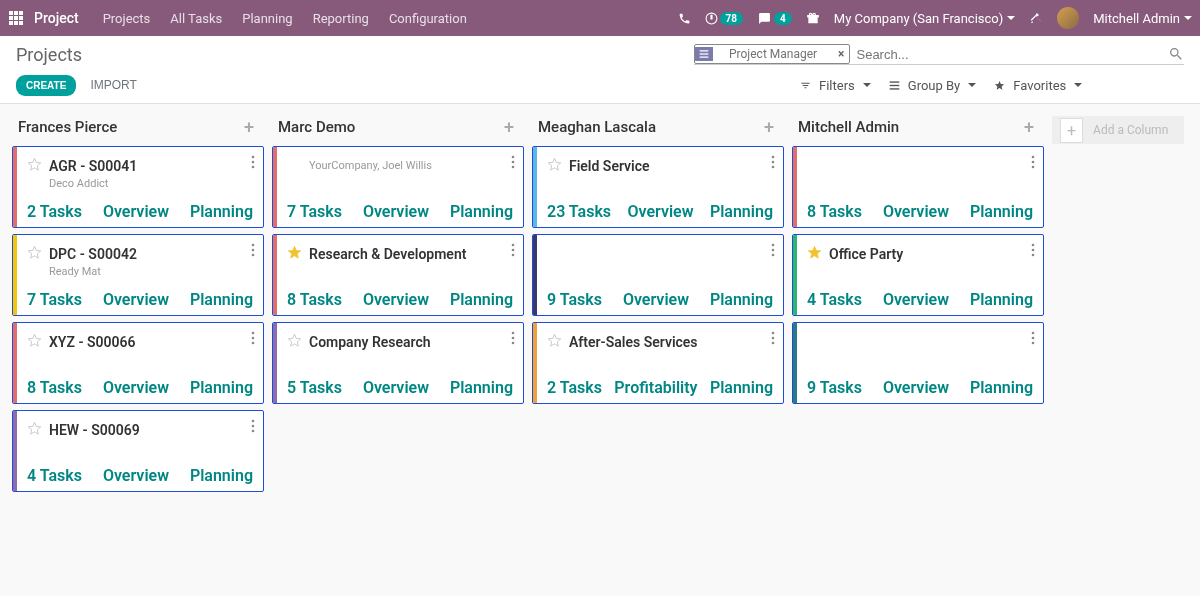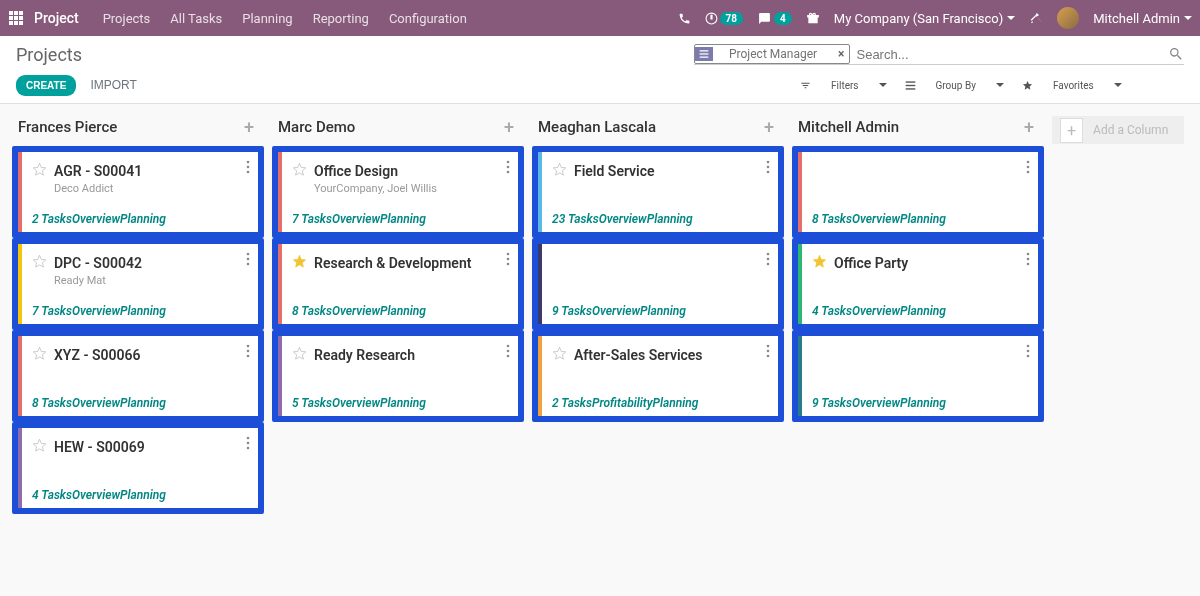--- a/index.html
+++ b/index.html
@@ -23,39 +23,39 @@
 .facet-icon { background: #7c7bad; color: #fff; padding: 2px 4px; display: flex; align-items: center; }
 .facet-icon svg { fill: #fff; }
 .facet-val { padding: 0 16px; color: #737373; }
 .facet-x { padding: 0 5px; cursor: pointer; color: #666; font-weight: bold; }
 .search-input { flex: 1; border: none; outline: none; padding: 2px 6px; font-size: 13px; }
 .search-icon { position: absolute; right: 0; fill: #888; }
 .cp-left-bot { display: flex; gap: 6px; align-items: center; }
 .btn-create { background: #00a09d; color: #fff; border: none; padding: 5px 10px; font-weight: 600; font-size: 10px; cursor: pointer; border-radius: 9px; }
 .btn-import { background: transparent; color: #6c757d; border: none; padding: 5px 8px; font-size: 12px; cursor: pointer; }
 .cp-right-bot { display: flex; gap: 18px; align-items: center; justify-self: start; margin-left: 200px; }
-.cp-drop { color: #555; font-size: 10px; display: flex; align-items: center; gap: 20px; cursor: pointer; }
+.cp-drop { color: #555; font-size: 13px; display: flex; align-items: center; gap: 8px; cursor: pointer; }
 .cp-drop svg { fill: #555; }
 .caret-dark { width: 0; height: 0; border-left: 4px solid transparent; border-right: 4px solid transparent; border-top: 4px solid #555; }
 .kanban { display: flex; gap: 0; padding: 8px 8px 20px; align-items: flex-start; }
 .kanban-col { width: 260px; padding: 0 4px; }
 .col-header { display: flex; align-items: center; padding: 6px 6px 10px; font-size: 15px; font-weight: 500; color: #333; }
 .col-add { margin-left: auto; color: #aaa; font-size: 18px; cursor: pointer; line-height: 1; padding: 0 4px; }
-.card { background: #fff; border: 6px solid #1d4ed8; border-radius: 2px; position: relative; display: flex; overflow: hidden; }
+.card { background: #fff; border: 1px solid #1d4ed8; border-radius: 2px; margin-bottom: 6px; position: relative; display: flex; overflow: hidden; }
 .card-stripe { width: 4px; flex-shrink: 0; }
 .card-body { flex: 1; padding: 10px 10px 6px 10px; min-height: 80px; display: flex; flex-direction: column; }
 .card-top { display: flex; align-items: flex-start; gap: 6px; }
 .star { width: 16px; flex-shrink: 0; }
 .star svg { width: 15px; height: 15px; }
 .star-off svg { fill: none; stroke: #bbb; stroke-width: 1.2; }
 .star-on svg { fill: #f0c330; stroke: #f0c330; }
 .card-title { font-weight: 600; font-size: 14px; color: #333; line-height: 1.3; }
 .card-sub { font-size: 11px; color: #999; margin-top: 2px; margin-left: 22px; }
 .card-menu { position: absolute; top: 8px; right: 8px; color: #888; cursor: pointer; }
-.card-links { margin-top: auto; padding-top: 10px; display: flex; font-size: 12px; font-weight: 600; font-style: italic; }
+.card-links { margin-top: auto; padding-top: 10px; display: flex; justify-content: space-between; font-size: 16px; font-weight: 600; }
 .card-links a { color: #008784; cursor: pointer; }
 .add-col { width: 140px; padding: 4px; }
 .add-col-inner { background: #eee; height: 28px; display: flex; align-items: center; padding: 0 8px; border-radius: 2px; }
 .add-col-plus { color: #bbb; font-size: 16px; margin-right: 10px; padding: 2px 6px; background: #fff; border: 1px solid #ddd; }
 .add-col-text { color: #bbb; font-size: 12px; }
 </style>
 </head>
 <body>
 
 <div class="topbar">
@@ -264,26 +264,20 @@
       </div>
     </div>
     <div class="kanban-col">
       <div class="col-header">
         <span>Marc Demo</span>
         <span class="col-add">+</span>
       </div>
       <div class="card">
         <div class="card-stripe" style="background:#e46f6a"></div>
         <div class="card-body">
-          <div class="card-top">
-            <span class="star star-off"><svg viewBox="0 0 24 24">
-                <path d="M12 17.3L18.2 21l-1.6-7 5.4-4.7-7.1-.6L12 2 9.1 8.7 2 9.3l5.4 4.7-1.6 7z"></path>
-              </svg></span>
-            <span class="card-title">Office Design</span>
-          </div>
           <div class="card-sub">YourCompany, Joel Willis</div>
           <div class="card-links">
             <a>7 Tasks</a>
             <a>Overview</a>
             <a>Planning</a>
           </div>
         </div>
         <span class="card-menu"><svg width="4" height="14" viewBox="0 0 4 14" fill="#888">
             <circle cx="2" cy="2" r="1.3"></circle>
             <circle cx="2" cy="7" r="1.3"></circle>
@@ -311,21 +305,21 @@
             <circle cx="2" cy="12" r="1.3"></circle>
           </svg></span>
       </div>
       <div class="card">
         <div class="card-stripe" style="background:#8e6bad"></div>
         <div class="card-body">
           <div class="card-top">
             <span class="star star-off"><svg viewBox="0 0 24 24">
                 <path d="M12 17.3L18.2 21l-1.6-7 5.4-4.7-7.1-.6L12 2 9.1 8.7 2 9.3l5.4 4.7-1.6 7z"></path>
               </svg></span>
-            <span class="card-title">Ready Research</span>
+            <span class="card-title">Company Research</span>
           </div>
           <div class="card-links">
             <a>5 Tasks</a>
             <a>Overview</a>
             <a>Planning</a>
           </div>
         </div>
         <span class="card-menu"><svg width="4" height="14" viewBox="0 0 4 14" fill="#888">
             <circle cx="2" cy="2" r="1.3"></circle>
             <circle cx="2" cy="7" r="1.3"></circle>

